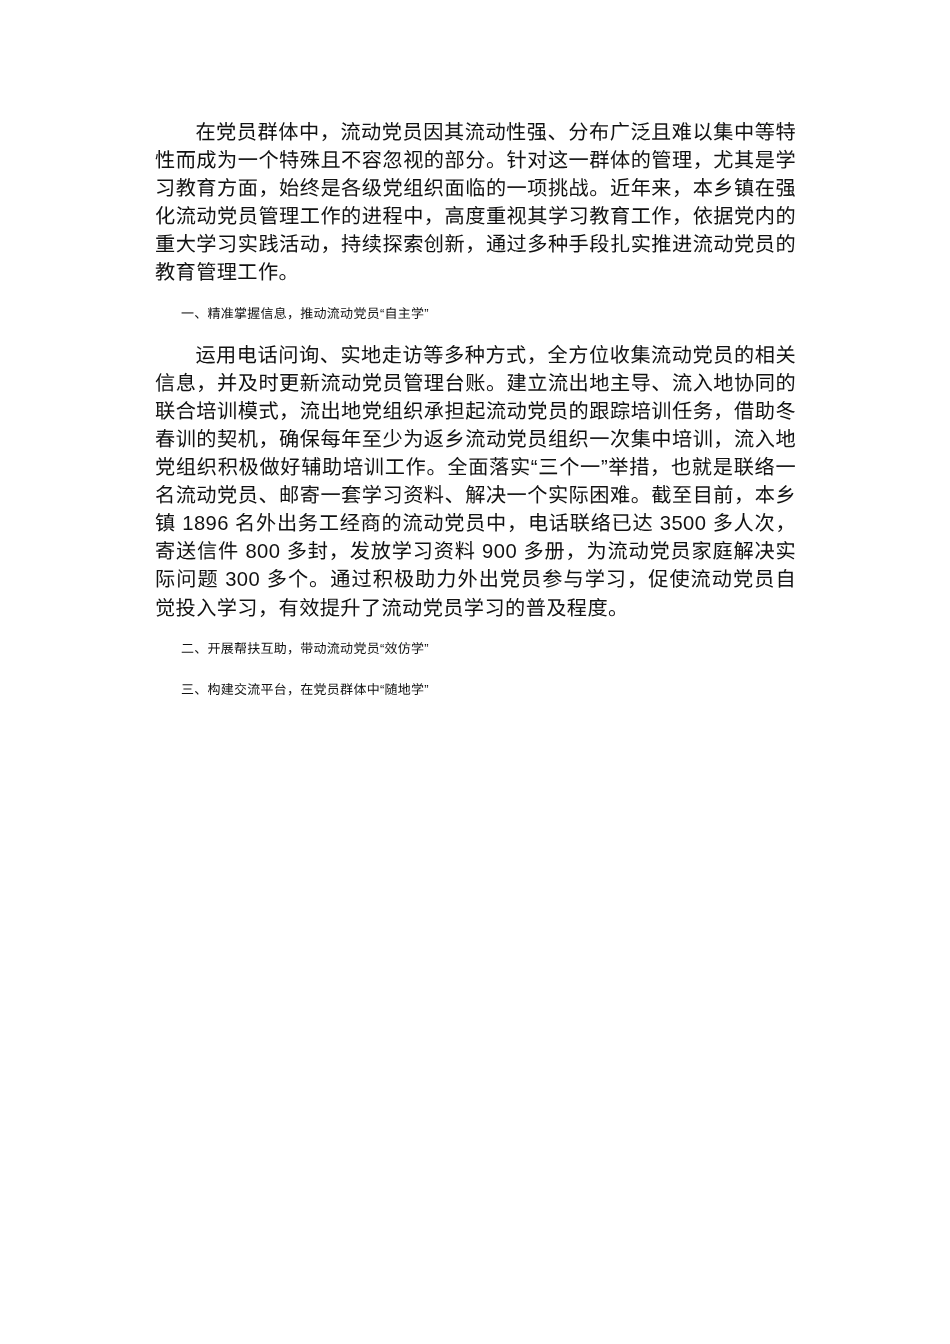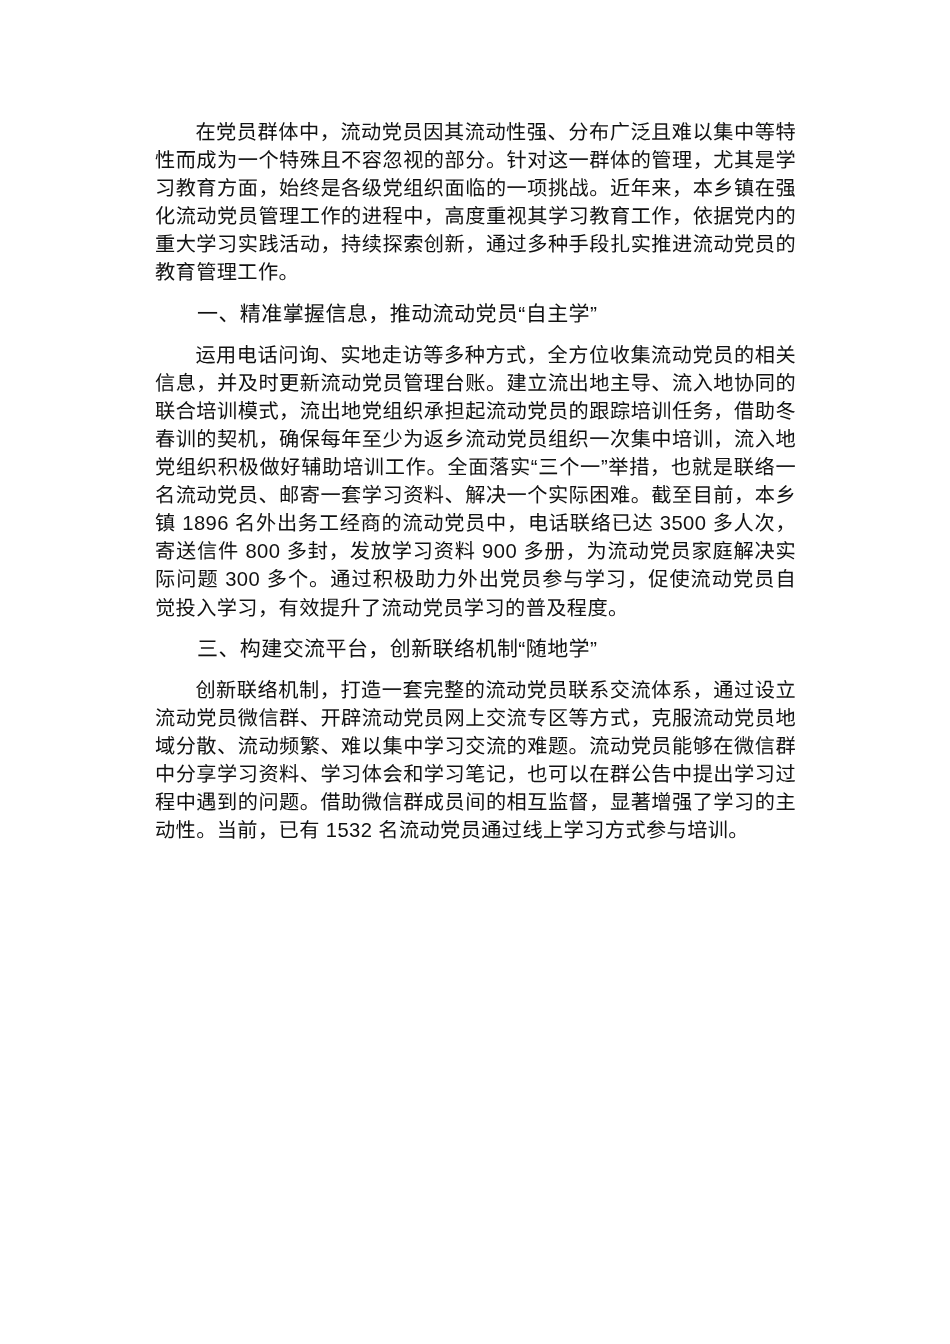--- a/index.html
+++ b/index.html
@@ -40,21 +40,21 @@
     text-justify: inter-ideograph;
     text-indent: 2em;
     letter-spacing: 0.02em;
     color: #111111;
     word-break: break-all;
     white-space: normal;
   }
 
   .heading {
     margin: 0;
-    font-size: 21px;
+    font-size: 13px;
     line-height: 28.1px;
     font-weight: normal;
     text-indent: 2em;
     letter-spacing: 0.02em;
     color: #111111;
     text-align: left;
   }
 
   
   .gap-before { margin-top: 13px; }
@@ -65,22 +65,22 @@
 
 <div class="page">
   <div class="doc-body">
 
     <p class="para">在党员群体中，流动党员因其流动性强、分布广泛且难以集中等特性而成为一个特殊且不容忽视的部分。针对这一群体的管理，尤其是学习教育方面，始终是各级党组织面临的一项挑战。近年来，本乡镇在强化流动党员管理工作的进程中，高度重视其学习教育工作，依据党内的重大学习实践活动，持续探索创新，通过多种手段扎实推进流动党员的教育管理工作。</p>
 
     <p class="heading gap-before gap-after">一、精准掌握信息，推动流动党员“自主学”</p>
 
     <p class="para">运用电话问询、实地走访等多种方式，全方位收集流动党员的相关信息，并及时更新流动党员管理台账。建立流出地主导、流入地协同的联合培训模式，流出地党组织承担起流动党员的跟踪培训任务，借助冬春训的契机，确保每年至少为返乡流动党员组织一次集中培训，流入地党组织积极做好辅助培训工作。全面落实“三个一”举措，也就是联络一名流动党员、邮寄一套学习资料、解决一个实际困难。截至目前，本乡镇 1896 名外出务工经商的流动党员中，电话联络已达 3500 多人次，寄送信件 800 多封，发放学习资料 900 多册，为流动党员家庭解决实际问题 300 多个。通过积极助力外出党员参与学习，促使流动党员自觉投入学习，有效提升了流动党员学习的普及程度。</p>
 
+    <p class="heading gap-before gap-after">二、开展帮扶互助，带动流动党员“效仿学”</p>
 
 
-    <p class="heading gap-before gap-after">三、构建交流平台，创新联络机制“随地学”</p>
+    <p class="heading gap-before gap-after">三、构建交流平台，在党员群体中“随地学”</p>
 
-    <p class="para">创新联络机制，打造一套完整的流动党员联系交流体系，通过设立流动党员微信群、开辟流动党员网上交流专区等方式，克服流动党员地域分散、流动频繁、难以集中学习交流的难题。流动党员能够在微信群中分享学习资料、学习体会和学习笔记，也可以在群公告中提出学习过程中遇到的问题。借助微信群成员间的相互监督，显著增强了学习的主动性。当前，已有 1532 名流动党员通过线上学习方式参与培训。</p>
 
 
 
   </div>
 </div>
 
 </body></html>

